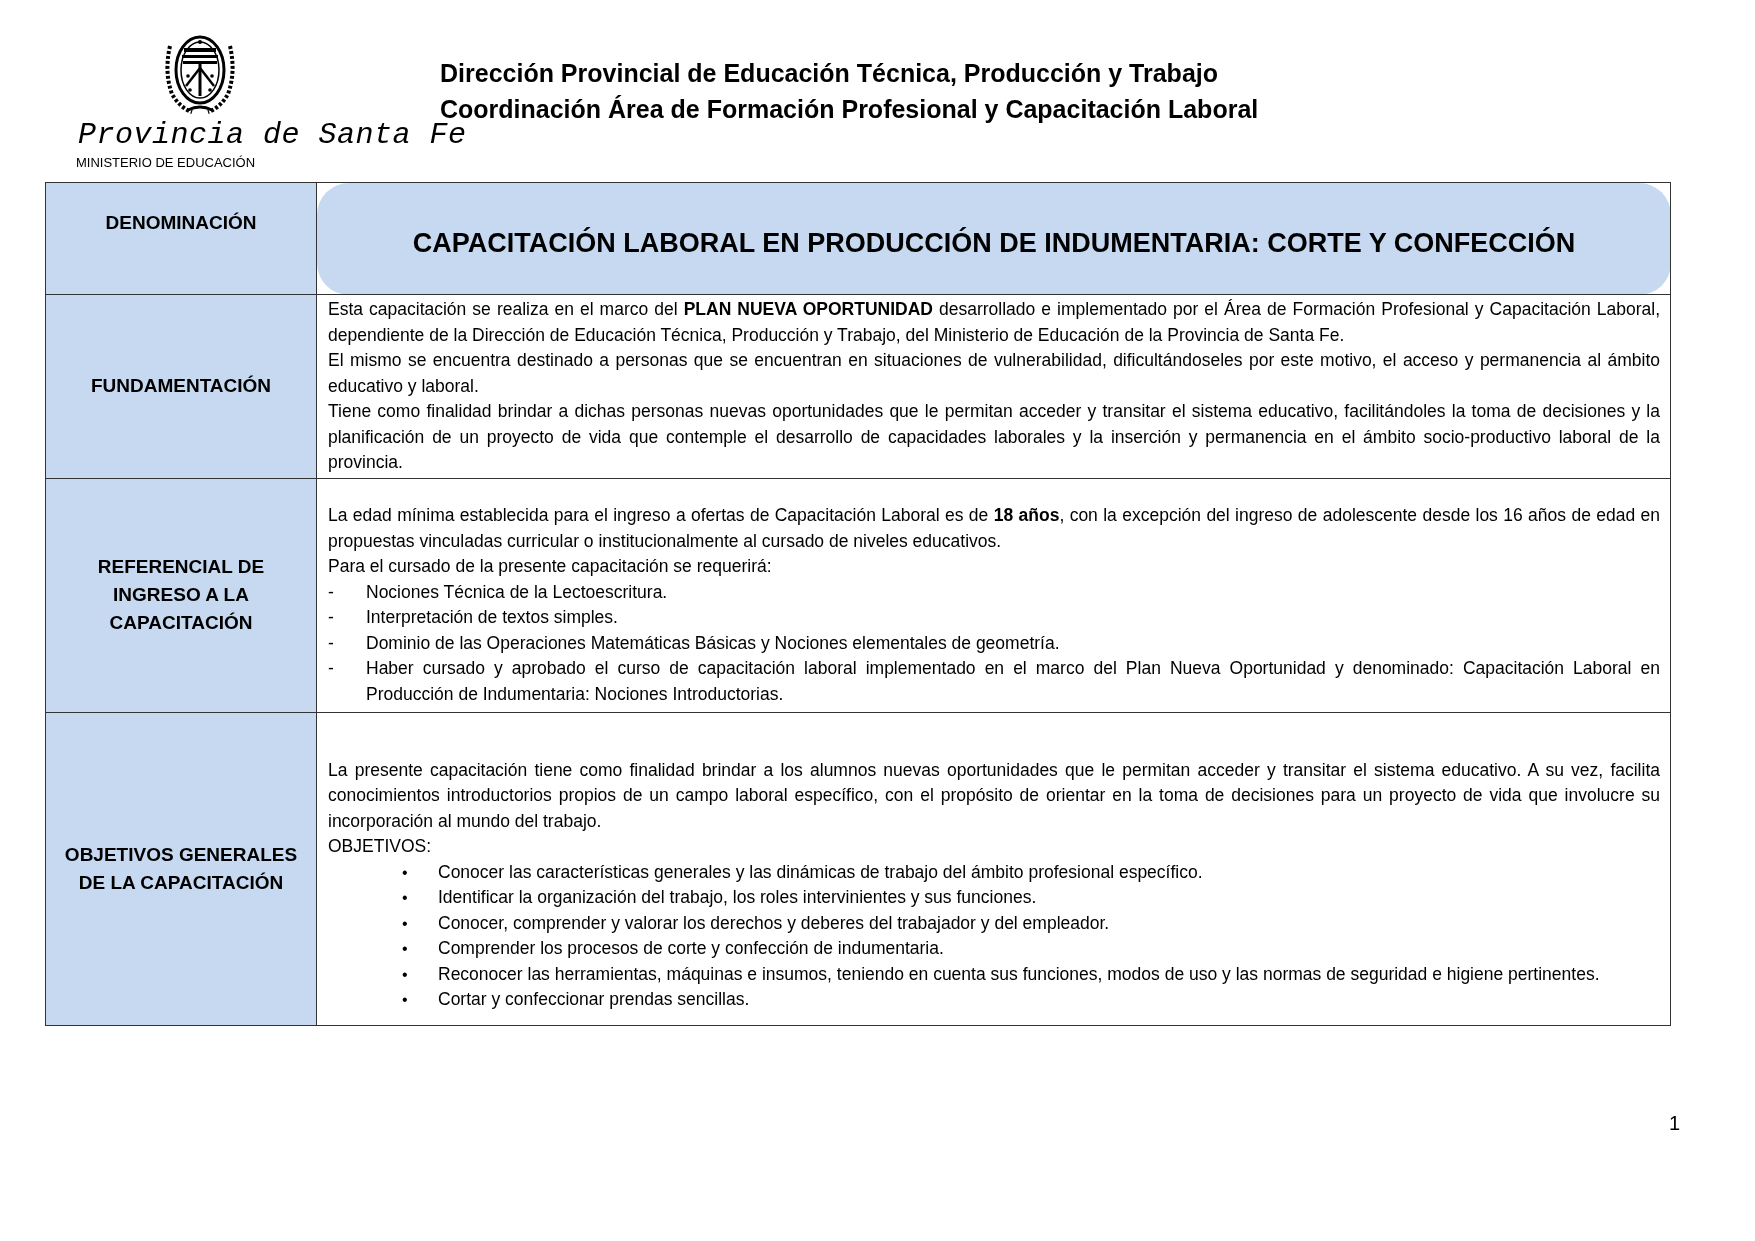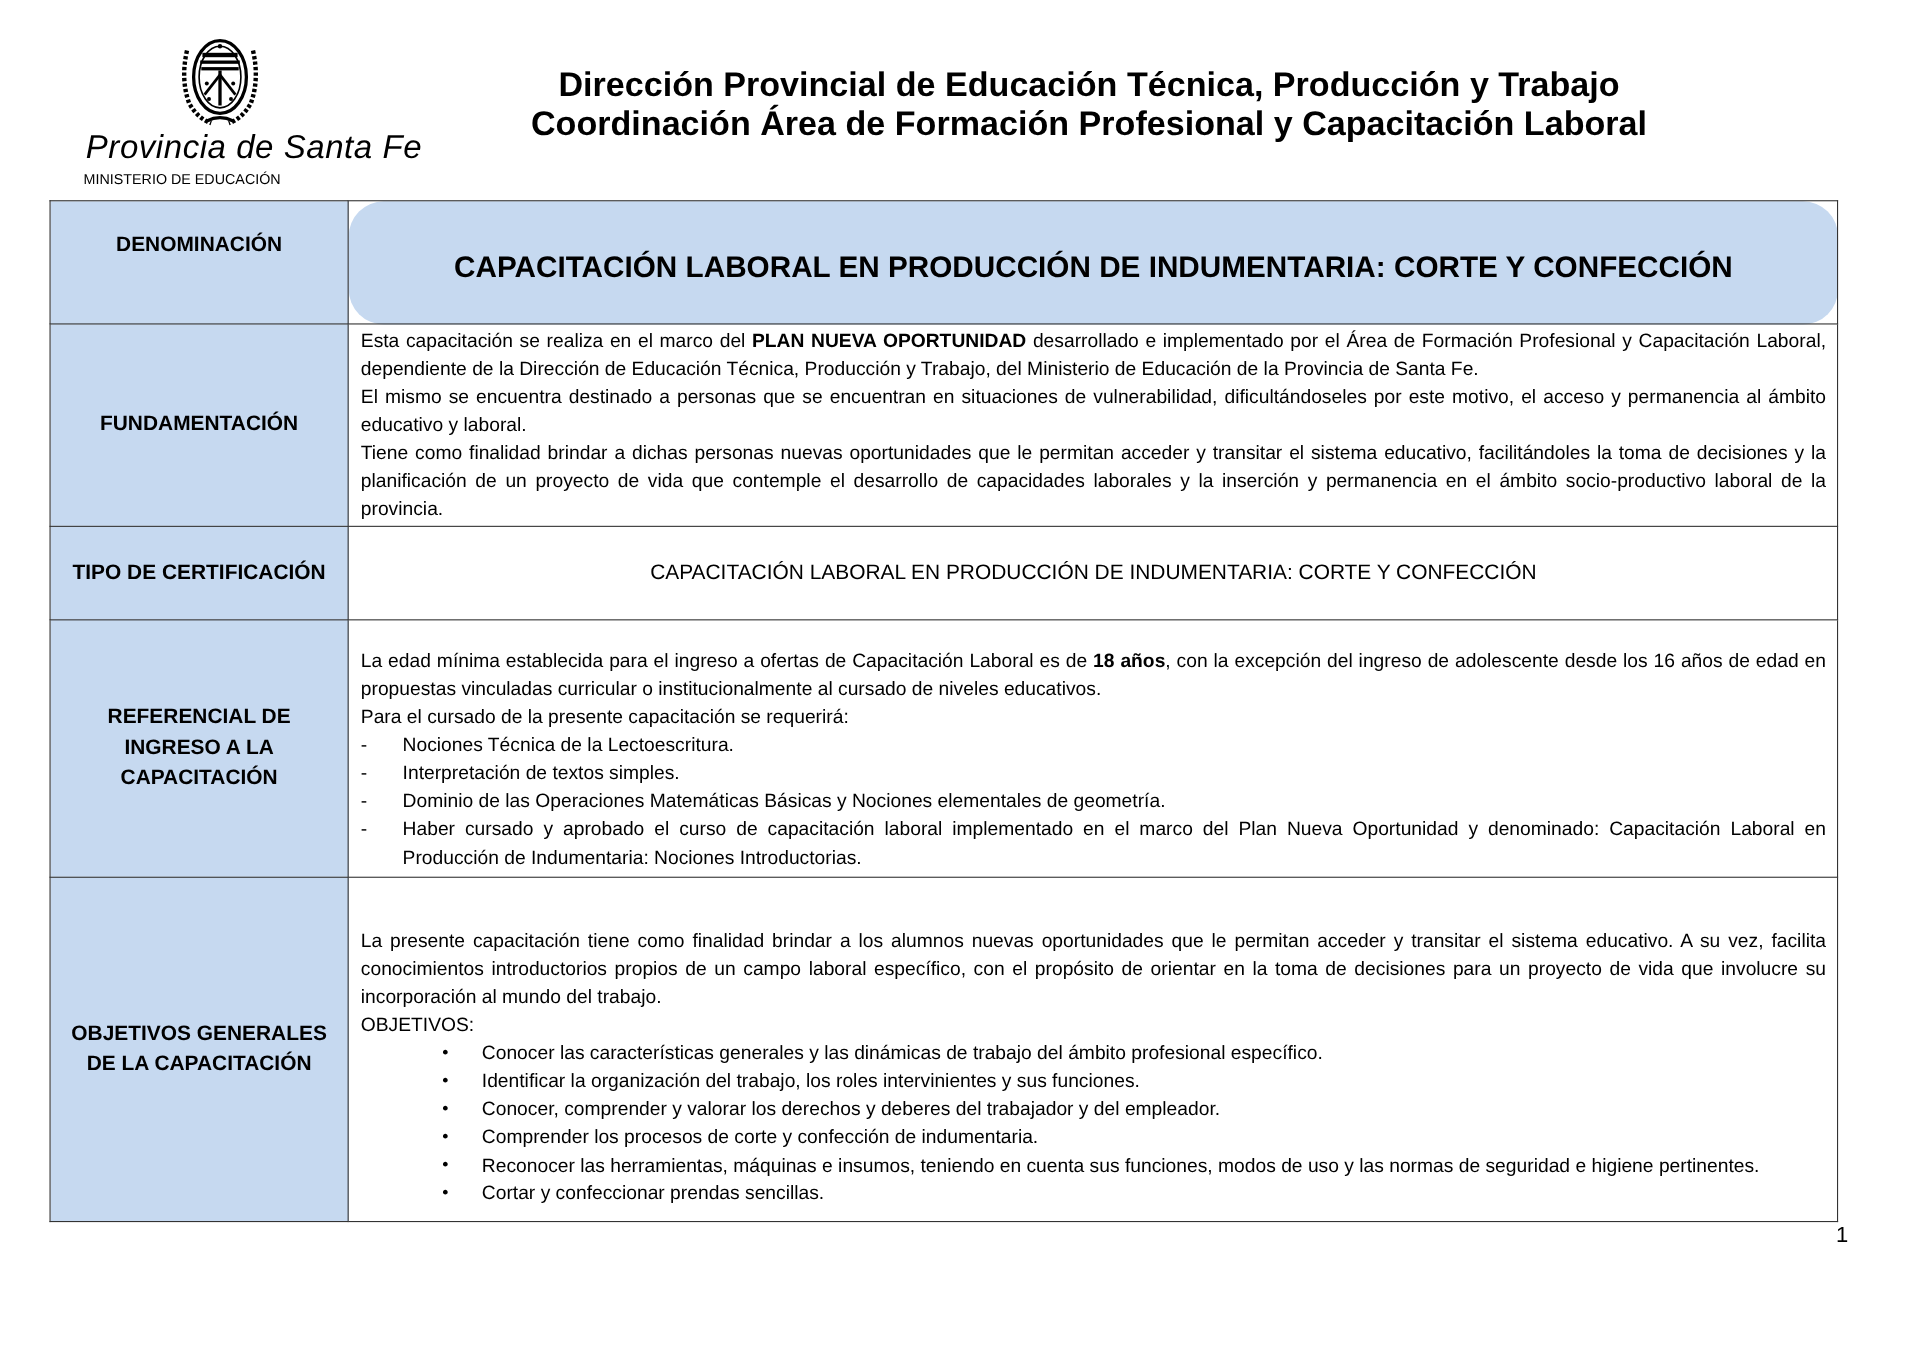--- a/index.html
+++ b/index.html
@@ -2,30 +2,30 @@
 <html><head>
   <meta charset="utf-8">
   <style>
     html, body { margin: 0; padding: 0; background: #ffffff; }
     body {
       width: 1755px; height: 1241px; position: relative; overflow: hidden;
       font-family: "Liberation Sans", "DejaVu Sans", sans-serif; color: #000;
     }
     .logo-crest { position: absolute; left: 162px; top: 28px; width: 76px; height: 88px; }
     .logo-script {
-      position: absolute; left: 78px; top: 118px; font-family: Liberation Sans, sans-serif;
+      position: absolute; left: 78px; top: 118px; font-family: Liberation Mono, monospace;
       font-style: italic; font-size: 30px; letter-spacing: 0.5px; white-space: nowrap;
     }
     .logo-ministry {
       position: absolute; left: 76px; top: 155px; font-size: 13px; white-space: nowrap;
       font-family: "Liberation Sans", sans-serif;
     }
     .header-title {
-      position: absolute; left: 440px; width: 1100px; text-align: center; font-weight: bold;
-      font-size: 31px; font-family: "Liberation Sans", sans-serif; white-space: nowrap;
+      position: absolute; left: 440px; width: 1100px; text-align: left; font-weight: bold;
+      font-size: 25px; font-family: "Liberation Sans", sans-serif; white-space: nowrap;
     }
     .header-title.l1 { top: 59px; }
     .header-title.l2 { top: 95px; }
 
     .doc-table {
       position: absolute; left: 45px; top: 182px; width: 1626px;
       border-collapse: collapse; table-layout: fixed;
     }
     .doc-table td { border: 1.5px solid #333; vertical-align: middle; padding: 0; }
     .doc-table td.label {
@@ -96,24 +96,20 @@
 
   <tr class="row-fund">
     <td class="label">FUNDAMENTACIÓN</td>
     <td class="content">
       <p class="para"><span>Esta capacitación se realiza en el marco del </span><b>PLAN NUEVA OPORTUNIDAD</b><span> desarrollado e implementado por el Área de Formación Profesional y Capacitación Laboral, dependiente de la Dirección de Educación Técnica, Producción y Trabajo, del Ministerio de Educación de la Provincia de Santa Fe.</span></p>
       <p class="para">El mismo se encuentra destinado a personas que se encuentran en situaciones de vulnerabilidad, dificultándoseles por este motivo, el acceso y permanencia al ámbito educativo y laboral.</p>
       <p class="para">Tiene como finalidad brindar a dichas personas nuevas oportunidades que le permitan acceder y transitar el sistema educativo, facilitándoles la toma de decisiones y la planificación de un proyecto de vida que contemple el desarrollo de capacidades laborales y la inserción y permanencia en el ámbito socio-productivo laboral de la  provincia.</p>
     </td>
   </tr>
 
-  <tr class="row-tipo">
-    <td class="label">TIPO DE CERTIFICACIÓN</td>
-    <td class="content">CAPACITACIÓN LABORAL EN PRODUCCIÓN DE INDUMENTARIA: CORTE Y CONFECCIÓN</td>
-  </tr>
 
   <tr class="row-ref">
     <td class="label">REFERENCIAL DE INGRESO A LA CAPACITACIÓN</td>
     <td class="content">
       <p class="para"><span>La edad mínima establecida para el ingreso a ofertas de Capacitación Laboral es de </span><b>18 años</b><span>, con la excepción del ingreso de adolescente desde los 16 años de edad en propuestas vinculadas curricular o institucionalmente al cursado de niveles educativos.</span></p>
       <p class="para">Para el cursado de la presente capacitación se requerirá:</p>
       <ul class="dash-list">
         <li><span class="marker">-</span><span>Nociones Técnica de la Lectoescritura.</span></li>
         <li><span class="marker">-</span><span>Interpretación de textos simples.</span></li>
         <li><span class="marker">-</span><span>Dominio de las Operaciones Matemáticas Básicas y Nociones elementales de  geometría.</span></li>

